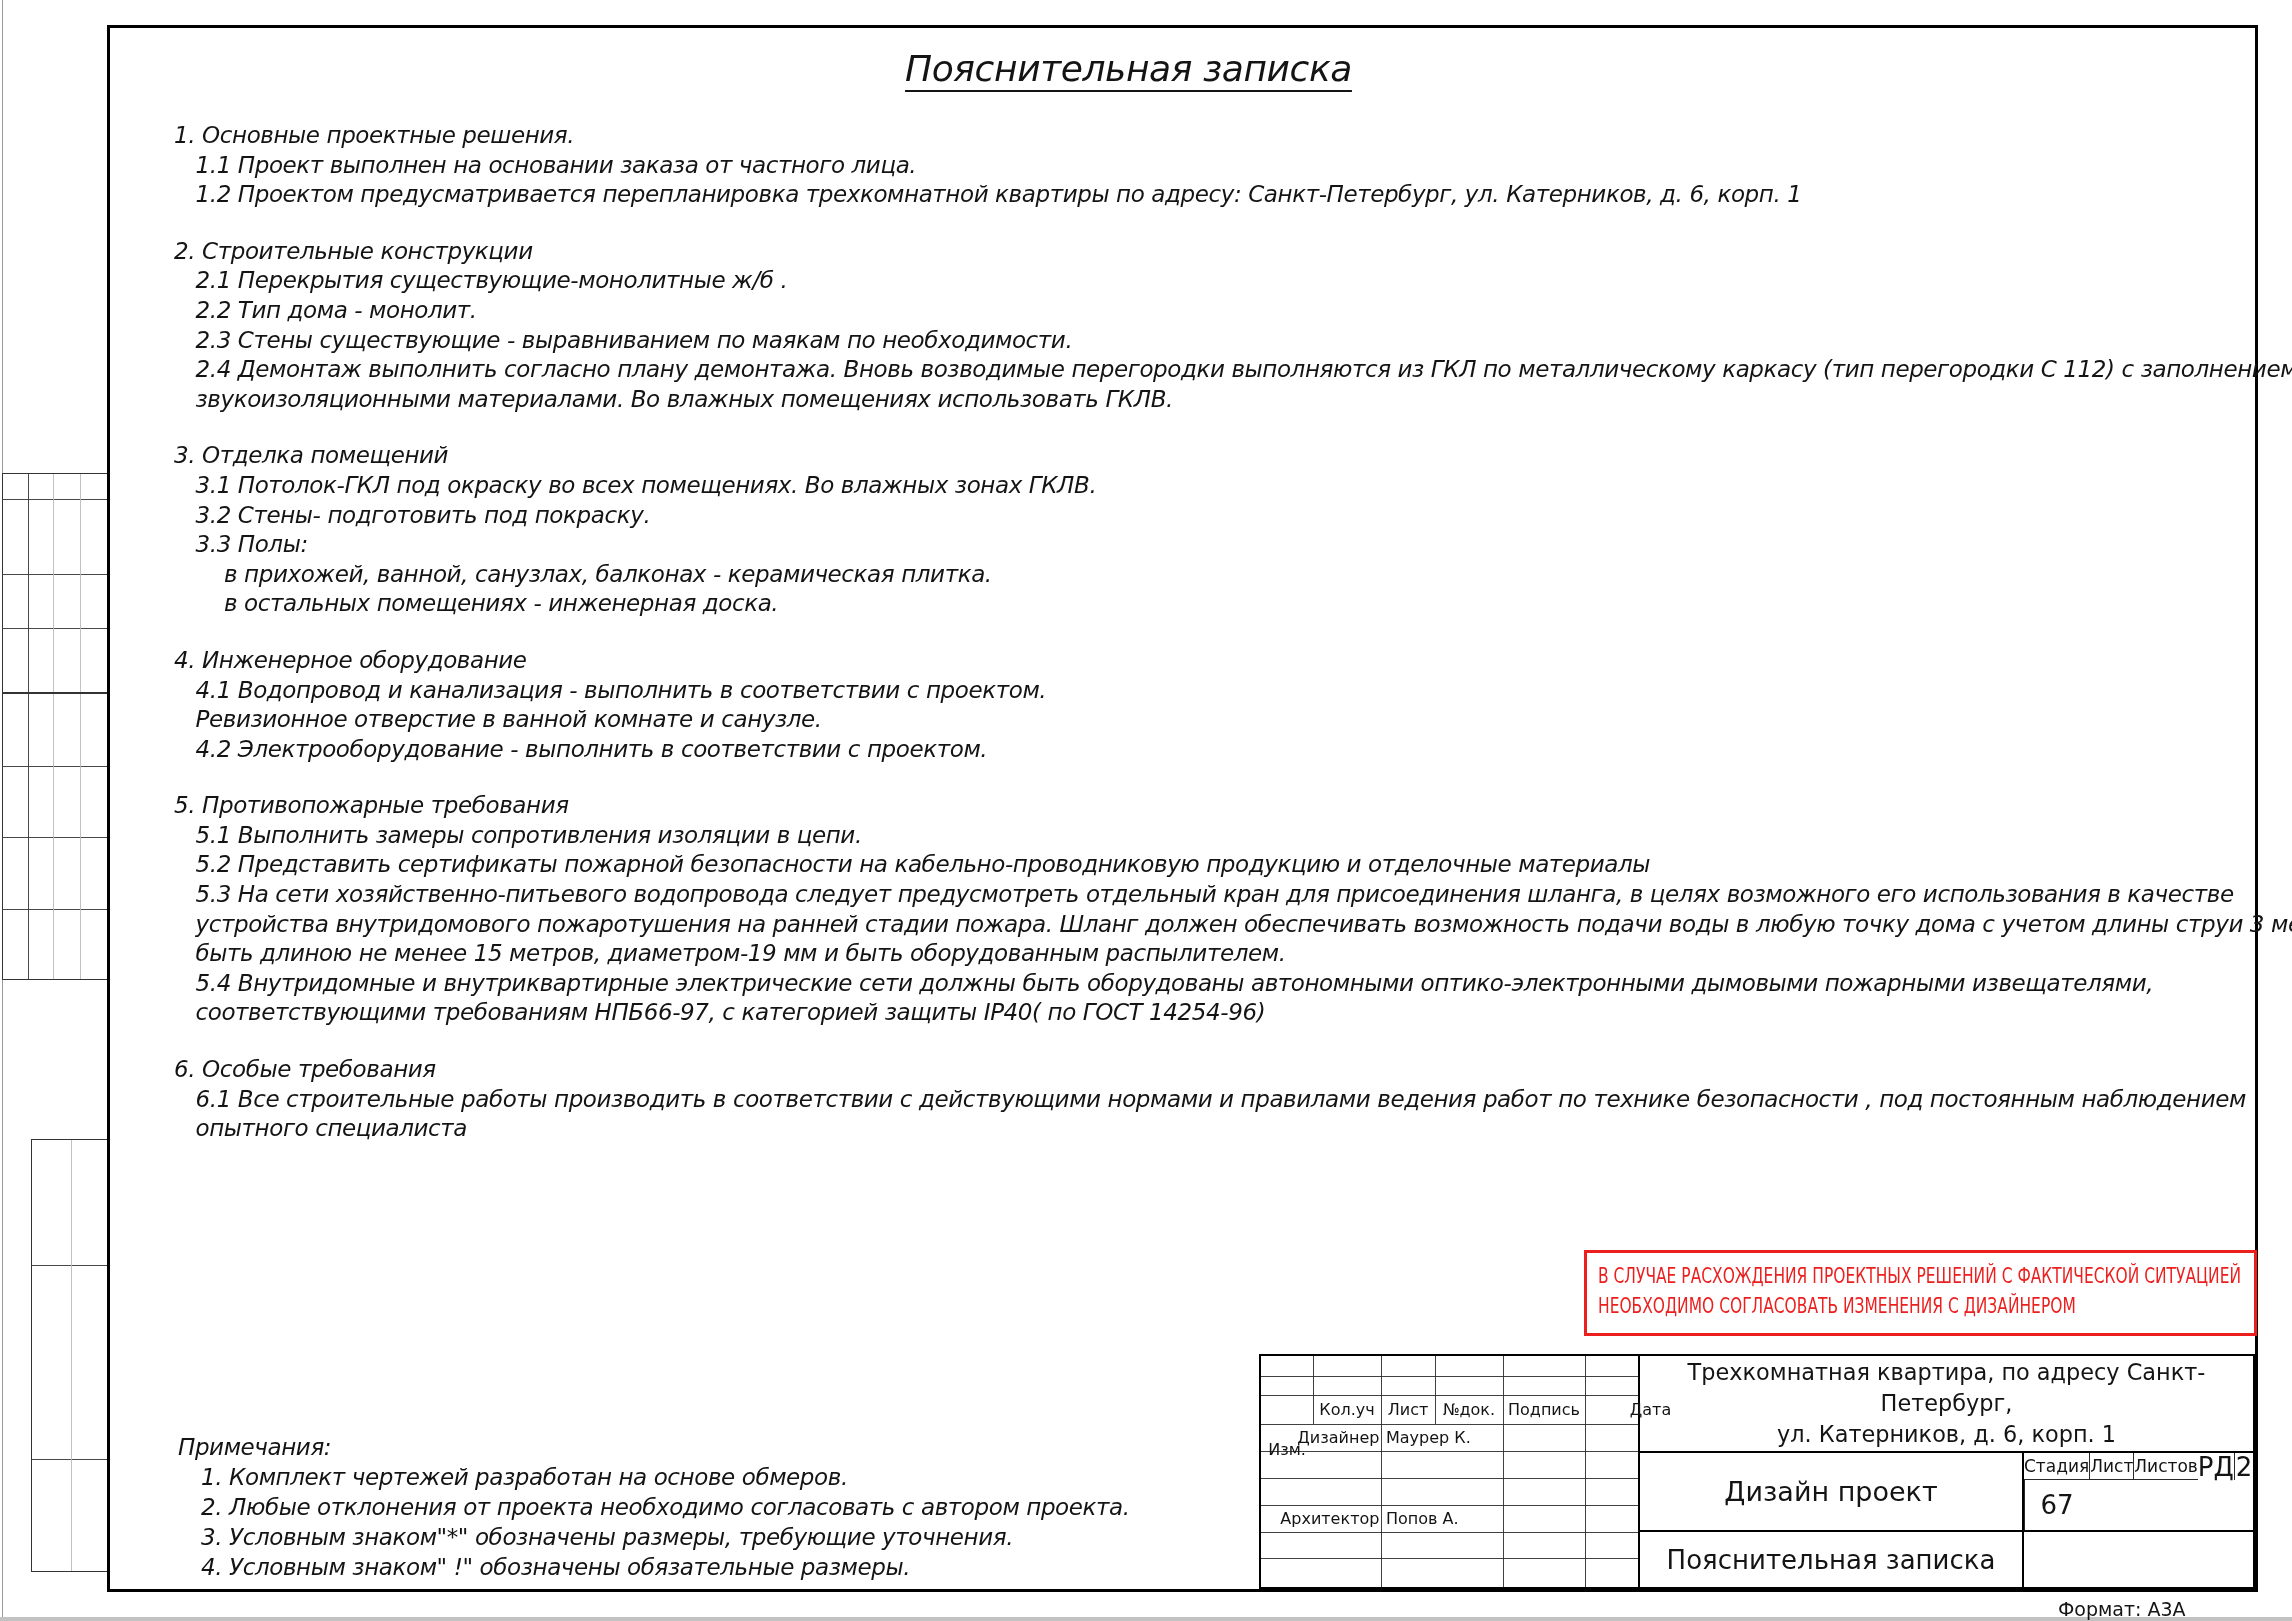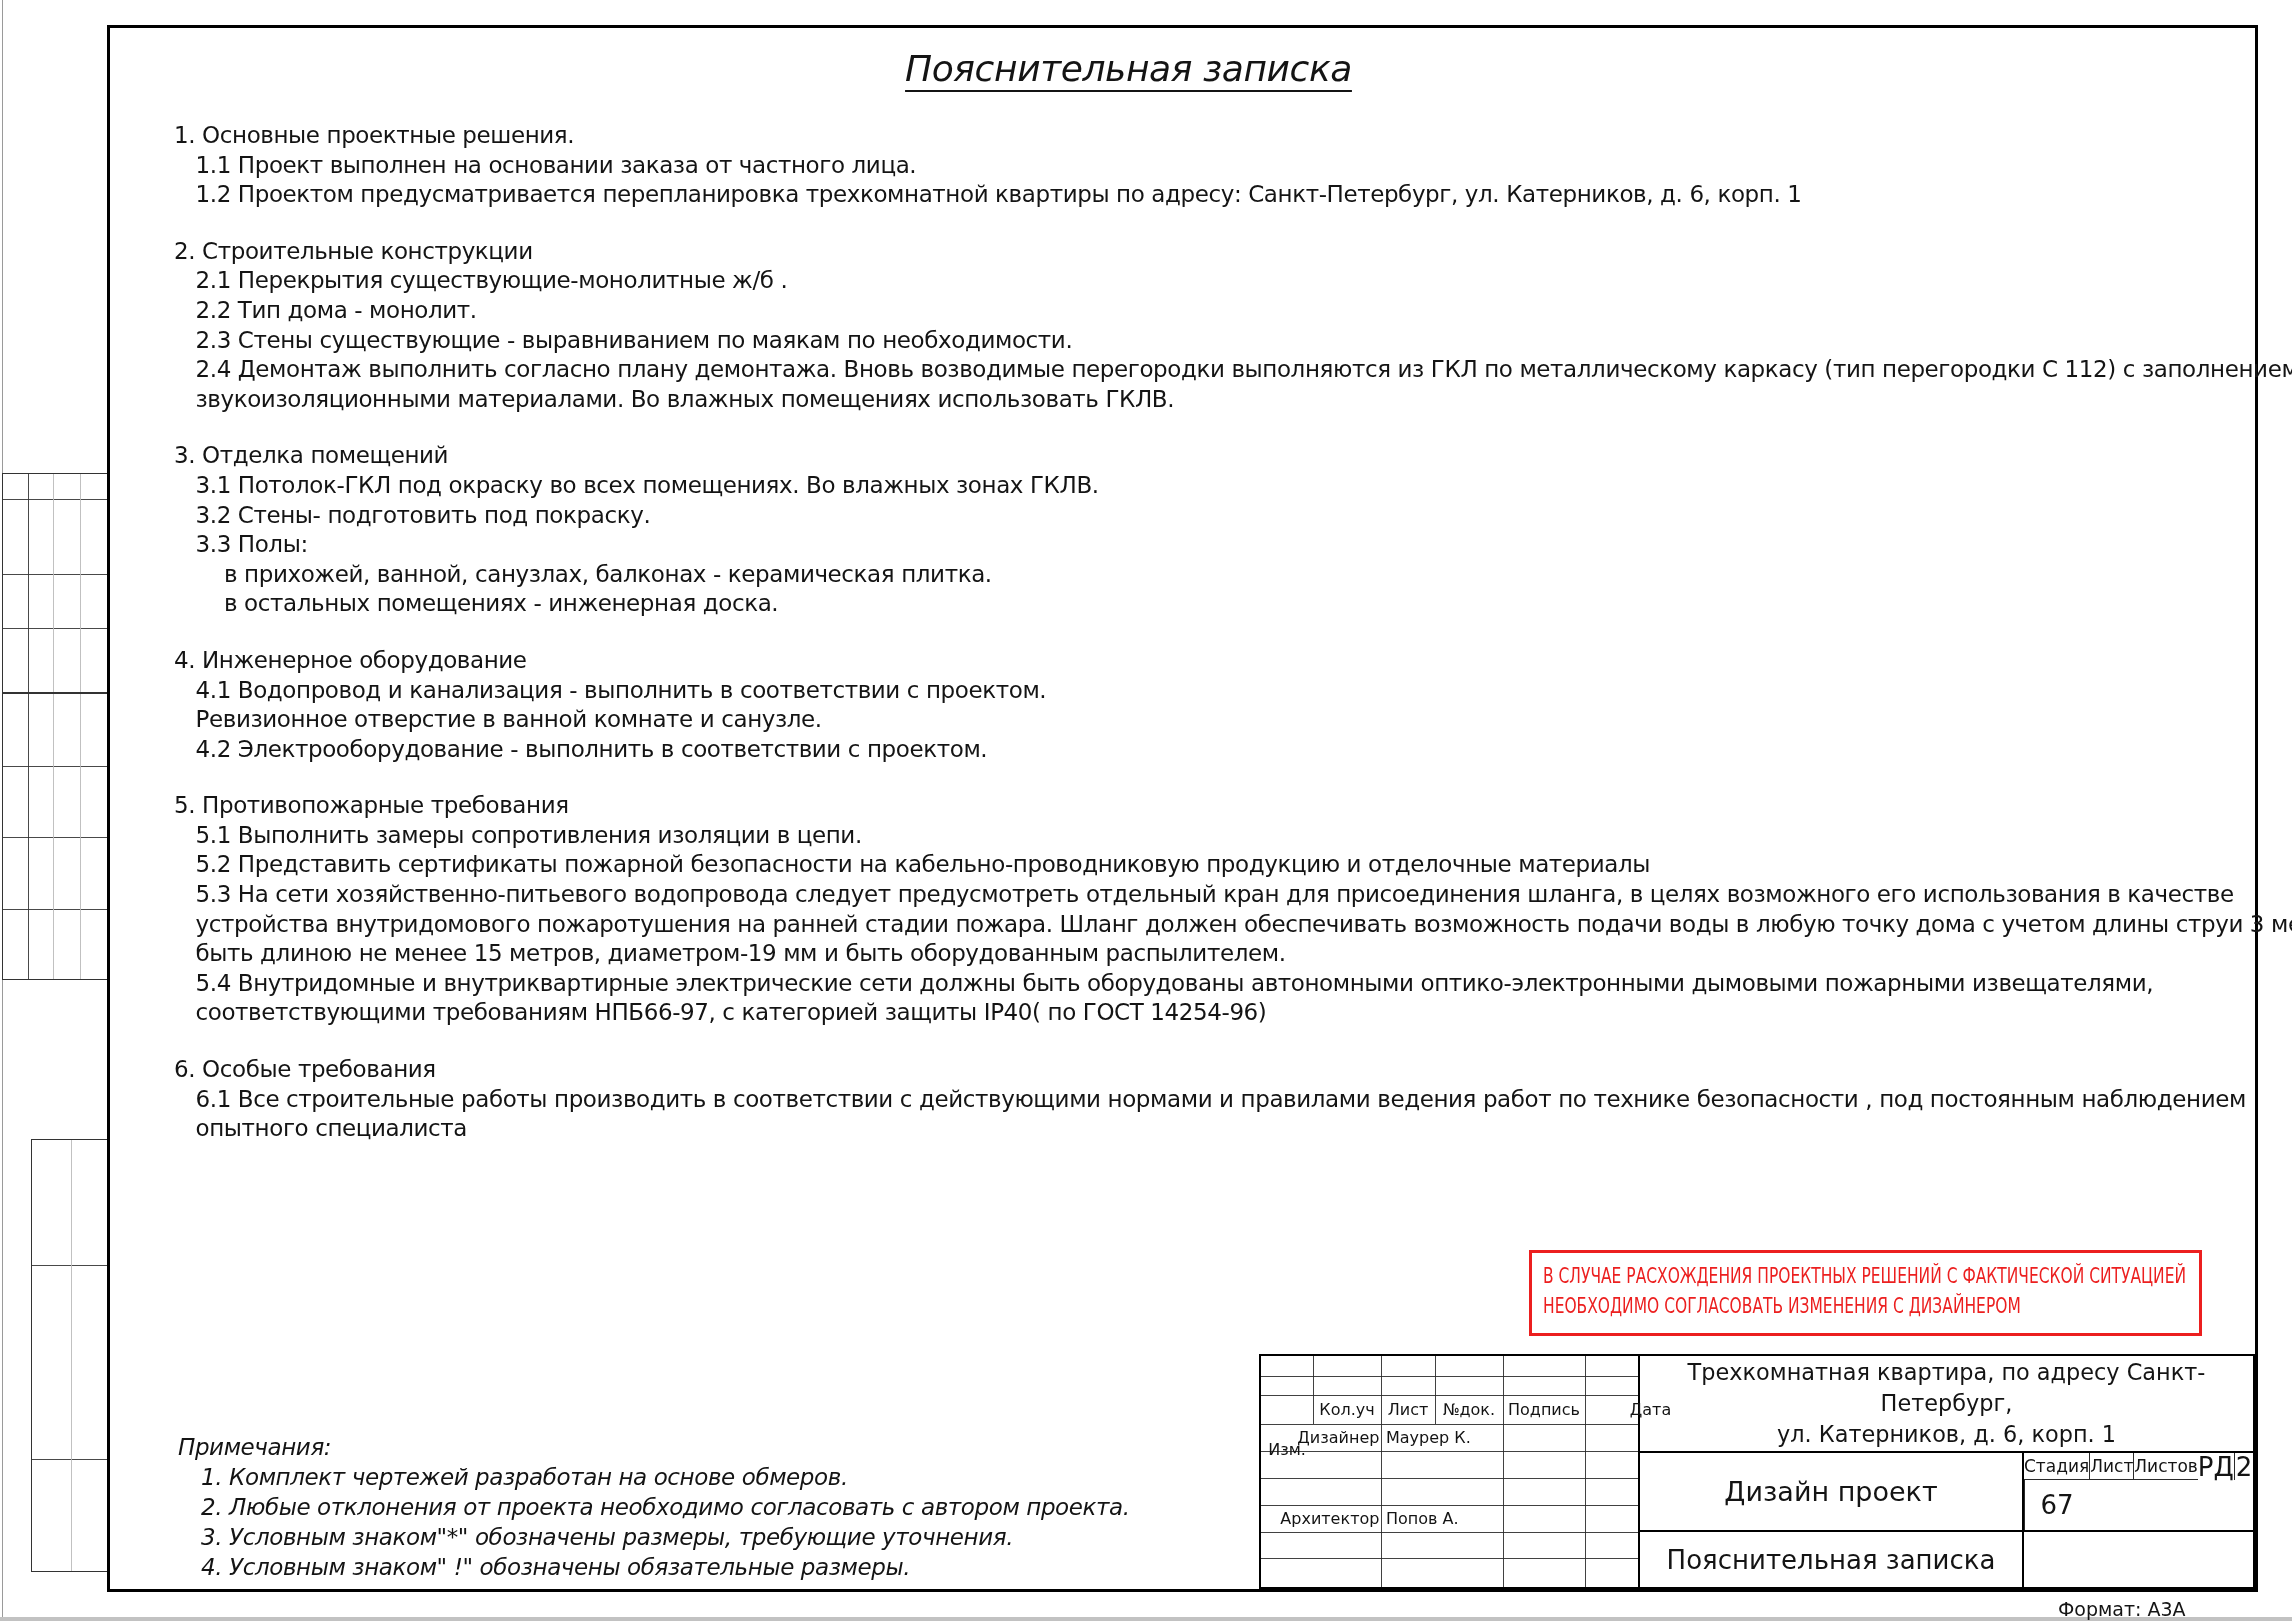--- a/index.html
+++ b/index.html
@@ -41,35 +41,35 @@
         background-size:0.9px 100%,100% 0.9px,100% 0.9px;}
 
   
   .doc-title{position:absolute;left:0;right:0;top:19.7px;text-align:center;
              transform:translateX(-54px);font-style:italic;font-size:36px;
              letter-spacing:-0.4px;}
   .doc-title span{text-decoration:underline;text-underline-offset:9px;text-decoration-thickness:2.2px;}
 
   
   .content{position:absolute;left:64px;top:93px;right:27px;
-           font-size:23px;line-height:29.6px;letter-spacing:-0.4px;
+           font-style:italic;font-size:23px;line-height:29.6px;letter-spacing:-0.4px;
            white-space:nowrap;}
   .content p{margin:0;}
   .sec{margin-bottom:27px;}
   .ind1{padding-left:21.5px;}
   .ind2{padding-left:50px;}
 
   
   .notes{position:absolute;left:68px;top:1404px;font-style:italic;font-size:23px;
          line-height:30px;letter-spacing:-0.4px;white-space:nowrap;}
   .notes p{margin:0;}
   .notes .item{padding-left:23px;}
 
   
-  .warning{position:absolute;left:1419px;top:1222px;width:673px;height:86px;
+  .warning{position:absolute;left:1474px;top:1222px;width:673px;height:86px;
            border:3.6px solid var(--warn,#ec1f1f);box-sizing:border-box;
            color:#ec1f1f;font-size:21.5px;line-height:29.6px;padding:8px 10.7px;
            white-space:nowrap;}
   .warning .wline{transform:scaleX(0.72);transform-origin:left center;}
 
   
   .title-block{position:absolute;right:0;bottom:0;width:996px;height:235px;
                border:2.7px solid #000;box-sizing:border-box;display:flex;background:#fff;}
   .tb-left{flex:0 0 379px;position:relative;border-right:2.2px solid #000;box-sizing:border-box;
         background-image:

